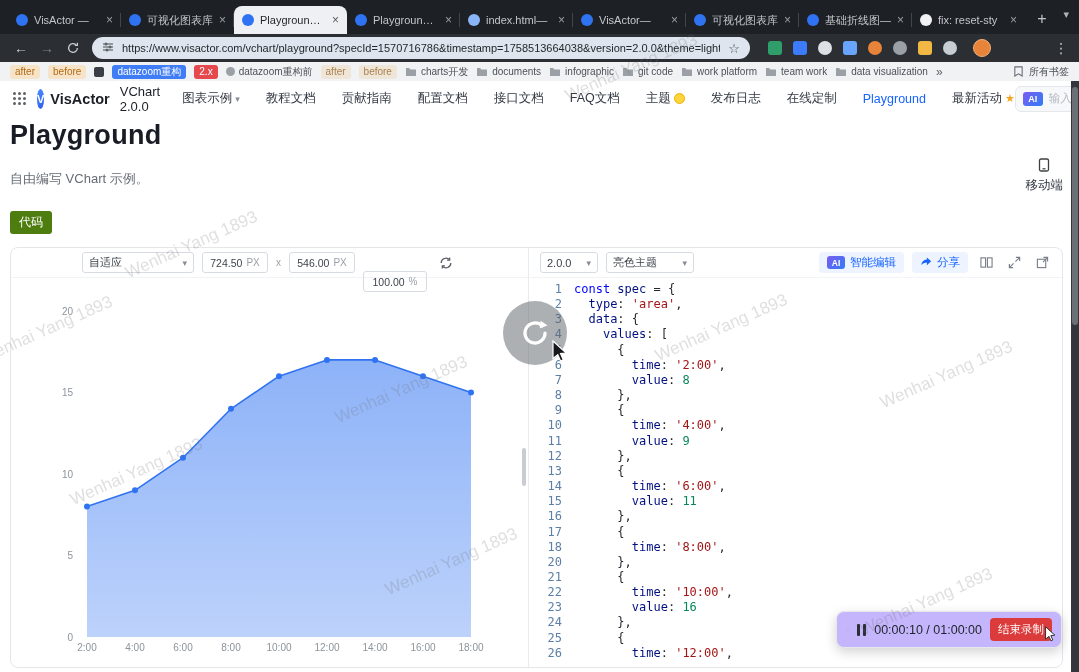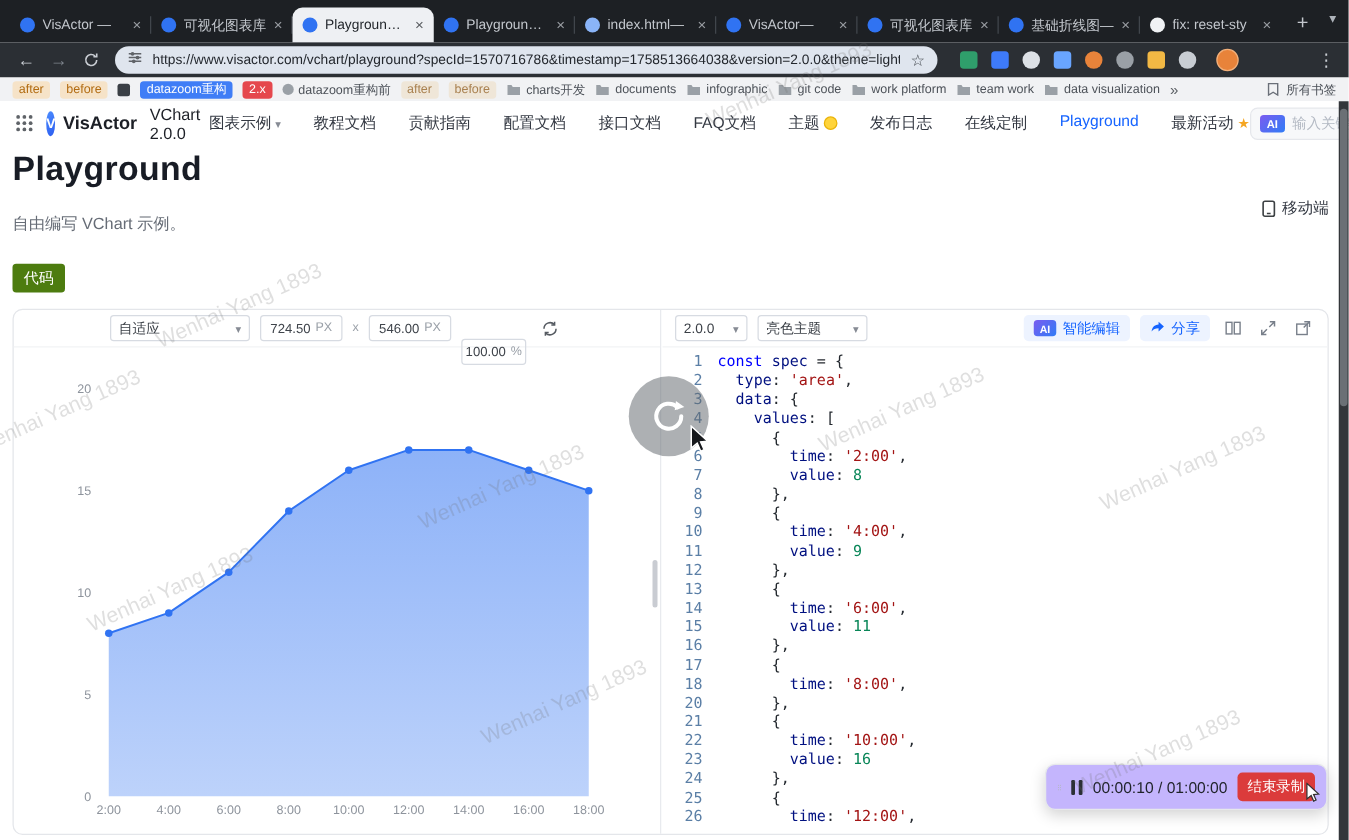--- a/index.html
+++ b/index.html
@@ -52,54 +52,54 @@
   .bm-right { position:absolute; right:10px; top:0; height:19px; display:flex; align-items:center; gap:5px; color:#4c5158; }
 
   
   .sitenav { position:absolute; left:0; top:81px; width:1071px; height:35px; background:#fff;
     display:flex; align-items:center; padding:0 12px; }
   .appsgrid { width:16px; height:16px; margin-right:10px; }
   .valogo { width:20px; height:20px; border-radius:50%; background:linear-gradient(135deg,#4c8dff,#2b5cf0);
     color:#fff; font-size:11px; font-weight:bold; display:flex; align-items:center; justify-content:center; margin-right:6px; }
   .brand { font-size:14.5px; font-weight:bold; color:#1c1f26; }
   .product { font-size:13px; color:#1c1f26; margin-left:10px; }
-  .menu { display:flex; align-items:flex-start; gap:26px; margin-left:7px; font-size:12.5px; color:#333842; }
+  .menu { display:flex; align-items:center; gap:26px; margin-left:22px; font-size:12.5px; color:#333842; }
   .menu-item { display:flex; align-items:center; gap:3px; white-space:nowrap; }
   .menu-item.active { color:#1664ff; }
   .caret { font-size:9px; color:#868b94; }
   .emoji-face { width:11px; height:11px; border-radius:50%; background:#ffd43b; border:1px solid #eab308; }
   .emoji-star { color:#f5a623; font-size:11px; }
   .navsearch { margin-left:auto; width:138px; height:26px; border-radius:6px; background:#f7f8fa;
     border:1px solid #e5e7ec; display:flex; align-items:center; gap:6px; padding:0 7px; }
   .ai-badge { min-width:20px; height:14px; border-radius:3px; background:linear-gradient(135deg,#7b5cf0,#2f7cf6);
     color:#fff; font-size:9px; font-weight:bold; display:flex; align-items:center; justify-content:center; padding:0 3px; }
   .search-ph { font-size:11.5px; color:#b4bac4; white-space:nowrap; }
 
   
   .page-title { position:absolute; left:10px; top:120px; font-size:27px; font-weight:bold; color:#181c25; letter-spacing:.3px; }
   .page-subtitle { position:absolute; left:10px; top:170px; font-size:13px; color:#666c76; }
   .mobile-link { position:absolute; right:16px; top:158px; display:flex; align-items:center; gap:5px;
-    font-size:12.5px; color:#333842; }
+    font-size:12.5px; color:#333842;flex-direction:column; }
   .codebtn { position:absolute; left:10px; top:211px; width:42px; height:23px; background:#4d7c0f; color:#fff;
     font-size:12px; border:none; border-radius:3px; display:flex; align-items:center; justify-content:center; }
 
   
   .workspace { position:absolute; left:10px; top:247px; width:1053px; height:421px;
     border:1px solid #e4e6ea; border-radius:8px; background:#fff; }
   .preview-panel { position:absolute; left:0; top:0; width:518px; height:419px; border-right:1px solid #e8eaee; }
   .preview-toolbar { height:30px; display:flex; align-items:center; justify-content:center; gap:8px;
     border-bottom:1px solid #f2f3f5; }
   .pt-select { height:21px; border:1px solid #d7dbe2; border-radius:3px; display:flex; align-items:center;
     justify-content:space-between; padding:0 6px; font-size:11px; color:#3a3f46; }
   .sel-device { width:112px; }
   .dim-box { width:66px; height:21px; border:1px solid #d7dbe2; border-radius:3px; display:flex; align-items:center;
     justify-content:center; gap:4px; font-size:10.5px; color:#3f444b; }
   .unit { font-size:10px; color:#9aa0a8; }
   .times { font-size:10px; color:#9aa0a8; }
-  .zoom-box { width:52px;margin-top:38px; }
+  .zoom-box { width:64px;margin-top:38px; }
   .pt-refresh { width:22px; height:22px; display:flex; align-items:center; justify-content:center; }
   .chart-svg { position:absolute; left:0; top:31px; }
   .chart-svg text { font-family:"Liberation Sans",sans-serif; }
   .mini-scroll { position:absolute; right:2px; top:200px; width:4px; height:38px; border-radius:2px; background:#c9ccd2; }
 
   .editor-panel { position:absolute; left:519px; top:0; right:0; height:419px; }
   .editor-toolbar { height:30px; display:flex; align-items:center; gap:8px; padding:0 10px;
     border-bottom:1px solid #f2f3f5; }
   .sel-version { width:58px; }
   .sel-theme { width:88px; }

